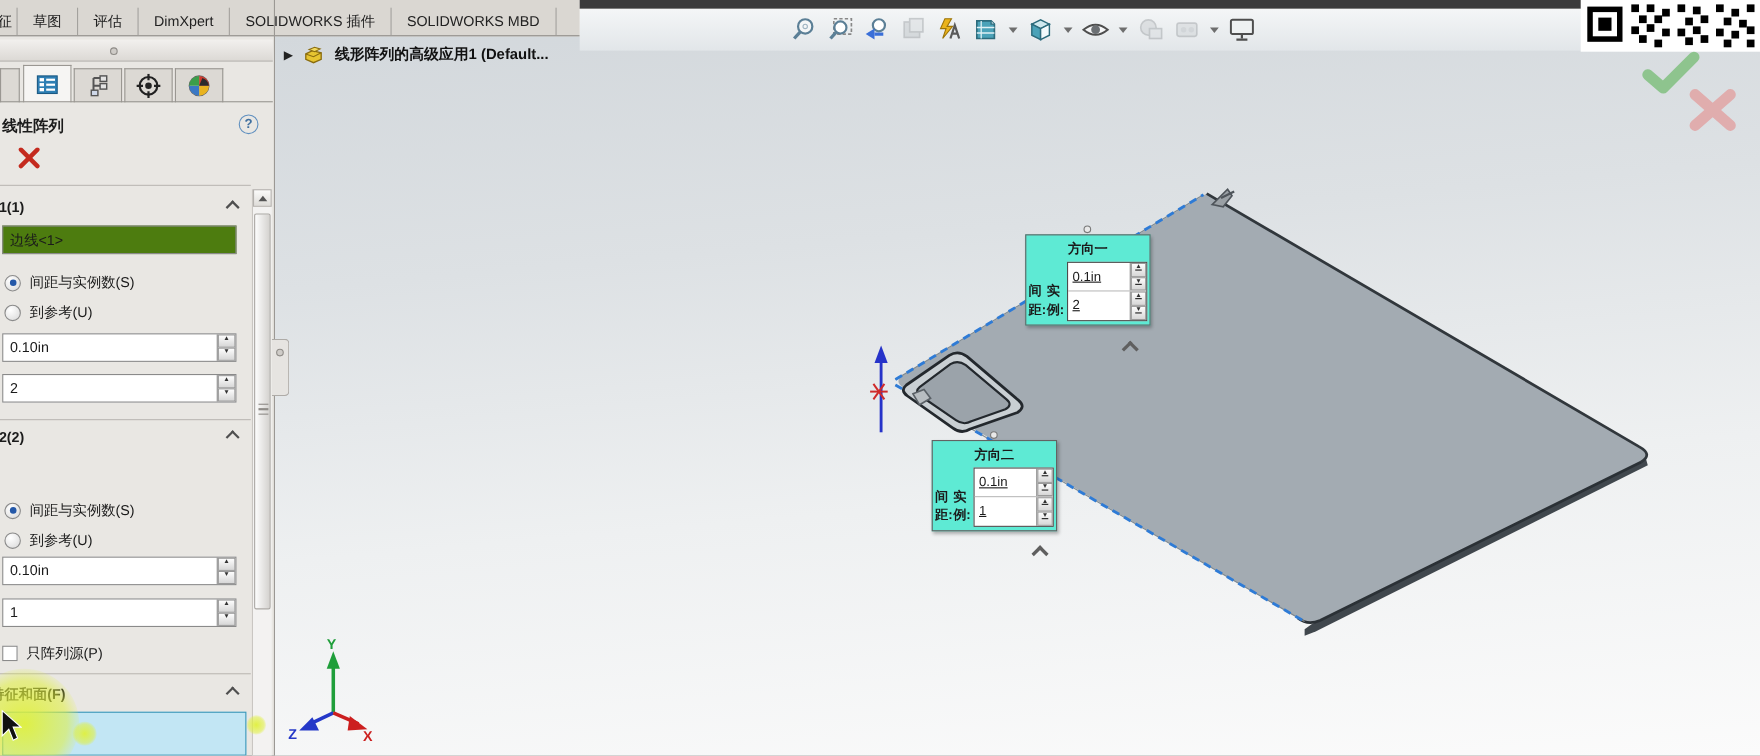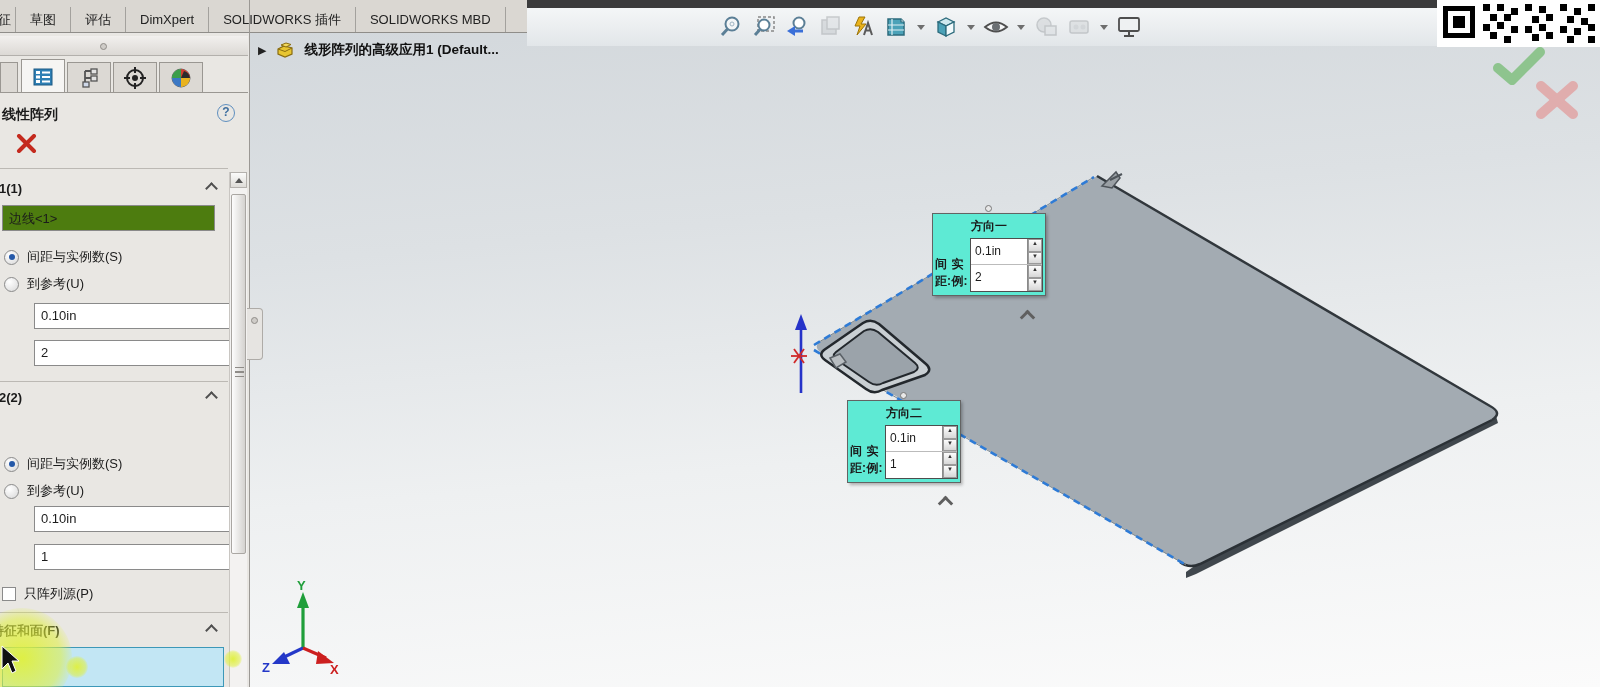--- a/index.html
+++ b/index.html
@@ -40,21 +40,21 @@
   
   .callout{ position:absolute; width:114px; background:#5eead4; border:1px solid #636363;
     box-shadow:1.5px 2px 3px rgba(0,0,0,.28); }
   .callout .knob{ position:absolute; top:-9px; left:50%; margin-left:-4px; width:7px; height:7px;
     border:1px solid #787878; border-radius:50%; background:#e8e8e8; }
   .callout .ctitle{ text-align:center; font-weight:bold; font-size:12px; padding:4px 0 3px; }
   .callout .cbody{ display:grid; grid-template-columns:35px 1fr; padding:0 2px 3px 2px; }
   .clabels{ display:flex; flex-direction:row; justify-content:space-around; align-items:flex-end;
     font-weight:bold; font-size:12px; padding:2px 2px 2px 0; }
   .cvals{ border:1.5px solid #4d4d4d; background:#fff; }
-  .cvrow{ display:flex; align-items:stretch; height:26px; border-bottom:1px solid #bbb; }
+  .cvrow{ display:flex; align-items:stretch; height:26px; border-bottom:1px solid #bbb;text-decoration:underline; }
   .cvrow:last-child{ border-bottom:none; }
   .cvtext{ flex:1; font-size:12px; padding:5px 2px 0 4px; }
   .spin{ width:15px; display:flex; flex-direction:column; border-left:1px solid #8a8a8a; }
   .spin b{ flex:1; font-size:6px; line-height:7px; text-align:center; color:#333;
     background:linear-gradient(180deg,#fdfdfd,#d7d7d7); border:1px solid #9a9a9a; font-weight:normal; }
   .chev{ position:absolute; width:11px; height:11px; border-left:3px solid #5f5f5f; border-top:3px solid #5f5f5f;
     transform:rotate(45deg); }
   
   .panel{ position:absolute; left:0; top:34px; width:250px; height:653px; background:#e9e7e3;border-radius:32px; }
   .panel-edge{ position:absolute; left:249px; top:0; width:1px; height:687px; background:#9b9894; }
@@ -75,21 +75,21 @@
   .sep{ position:absolute; left:0; width:228px; height:1px; background:#bcb9b4; }
   .sect-head{ position:absolute; left:0; width:228px; height:18px; overflow:hidden;
     font-weight:bold; font-size:13px; white-space:nowrap; }
   .sect-head .sh1{ display:inline-block; margin-left:-27px; }
   .sect-head .sh3{ display:inline-block; margin-left:-9px; }
   .sect-chev{ position:absolute; width:9px; height:9px; border-left:2.5px solid #4f4f4f;
     border-top:2.5px solid #4f4f4f; transform:rotate(45deg); }
   .field{ position:absolute; left:2px; width:213px; height:26px; background:#4d7c0f;
     border:1px solid #8a8a8a; font-size:13px; padding:4px 4px 0 6px; }
   .numfield{ position:absolute; left:2px; width:213px; height:26px; background:#fff;
-    border:1px solid #8a8a8a; display:flex;margin-left:32px; }
+    border:1px solid #8a8a8a; display:flex; }
   .numfield .val{ flex:1; font-size:13px; padding:4px 0 0 6px; }
   .numfield .spin{ width:17px; }
   .radio-row{ position:absolute; left:4px; display:flex; align-items:center; gap:8px; }
   .radio{ width:15px; height:15px; border-radius:50%; border:1px solid #8b8b8b;
     background:radial-gradient(circle at 35% 30%,#ffffff,#d8d8d8); position:relative; }
   .radio.on::after{ content:""; position:absolute; left:3.5px; top:3.5px; width:6px; height:6px;
     border-radius:50%; background:#2458a8; }
   .radio-label{ font-size:13px; }
   .check-row{ position:absolute; left:2px; display:flex; align-items:center; gap:8px; }
   .checkbox{ width:14px; height:14px; border:1px solid #8b8b8b; background:#fff; }

